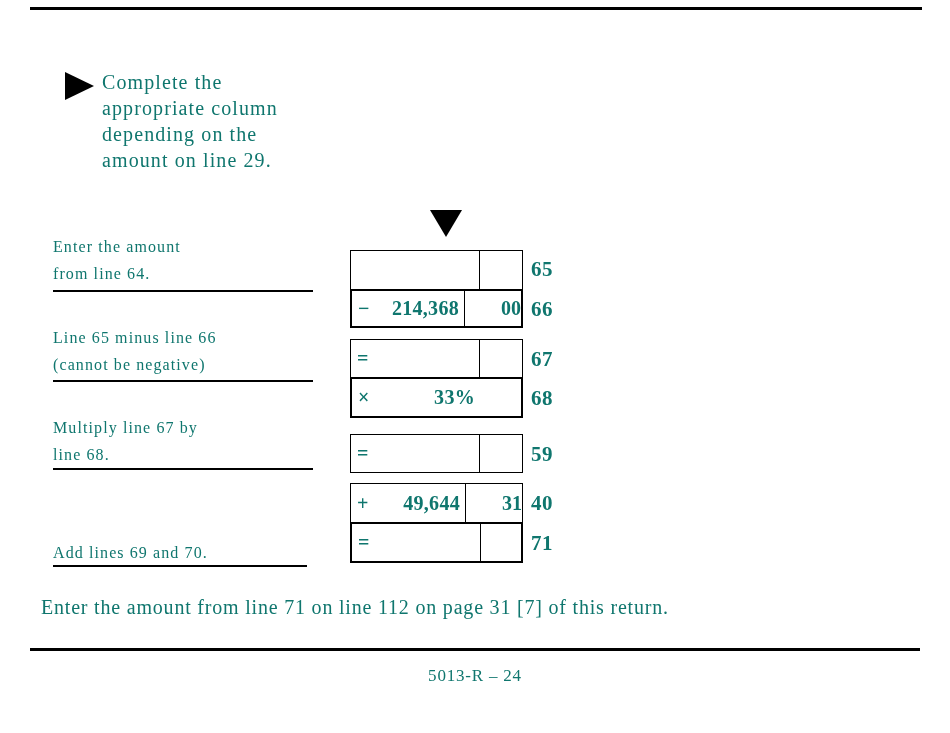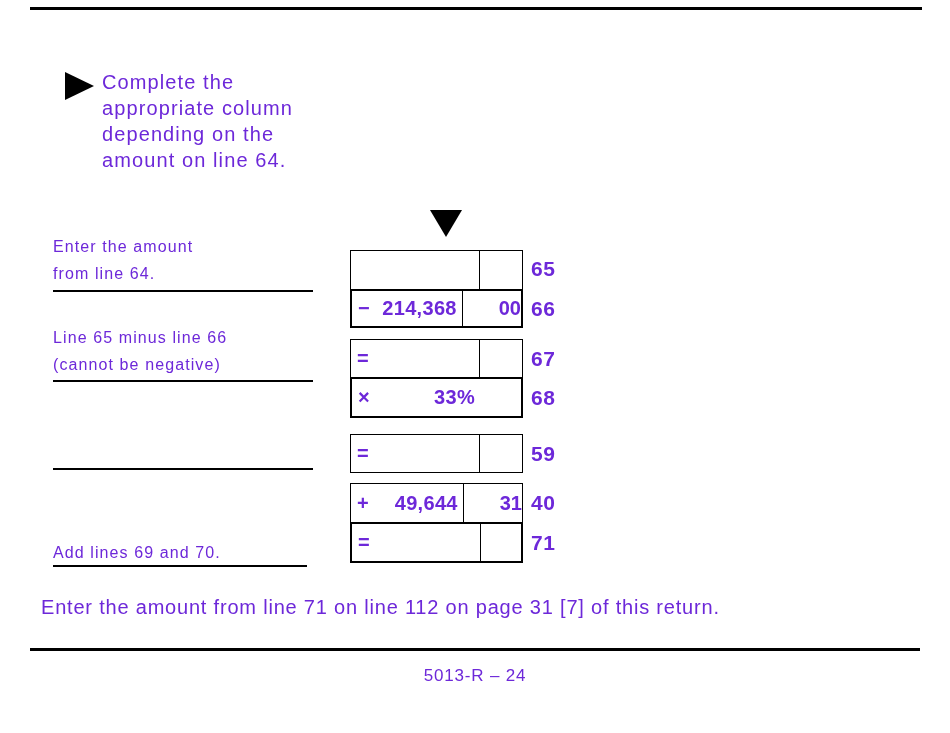--- a/index.html
+++ b/index.html
@@ -1,18 +1,18 @@
 <!DOCTYPE html>
 <html><head>
 <meta charset="utf-8">
 <style>
   html,body{margin:0;padding:0;background:#fff;}
   #page{
     position:relative;width:950px;height:733px;background:#ffffff;
-    font-family:Liberation Sans, sans-serif;color:#6d28d9;overflow:hidden;
+    font-family:Liberation Serif, serif;color:#0f766e;overflow:hidden;
   }
   .rule{position:absolute;background:#000;}
   
   .tri-right{
     position:absolute;left:65px;top:72px;width:0;height:0;
     border-left:29px solid #000;border-top:14px solid transparent;border-bottom:14px solid transparent;
   }
   .intro{
     position:absolute;left:102px;top:69px;width:250px;
     font-size:20px;line-height:26px;letter-spacing:1.1px;
@@ -70,21 +70,21 @@
 
 <div id="page">
 
   <div class="rule" style="left:30px;top:7px;width:892px;height:3px;"></div>
 
   <div class="tri-right"></div>
   <div class="intro">
     <div>Complete the</div>
     <div>appropriate column</div>
     <div>depending on the</div>
-    <div>amount on line 64.</div>
+    <div>amount on line 29.</div>
   </div>
 
   <div class="tri-down"></div>
 
   <div class="wrow nobot" style="top:250px;height:39px;">
     <div class="cmain">
       <span class="op"></span>
       <span class="amt"></span>
     </div>
     <div class="ccents">
@@ -164,20 +164,24 @@
     <div>from line 64.</div>
   </div>
   <div class="cap-rule" style="top:290px;width:260px;"></div>
 
   <div class="caption" style="top:324px;">
     <div>Line 65 minus line 66</div>
     <div>(cannot be negative)</div>
   </div>
   <div class="cap-rule" style="top:380px;width:260px;"></div>
 
+  <div class="caption" style="top:414px;">
+    <div>Multiply line 67 by</div>
+    <div>line 68.</div>
+  </div>
   <div class="cap-rule" style="top:468px;width:260px;"></div>
 
   <div class="caption" style="top:539px;">
     <div>Add lines 69 and 70.</div>
   </div>
   <div class="cap-rule" style="top:565px;width:254px;"></div>
 
   <div class="note">Enter the amount from line 71 on line 112 on page 31 [7] of this return.</div>
 
   <div class="rule" style="left:30px;top:648px;width:890px;height:3px;"></div>

